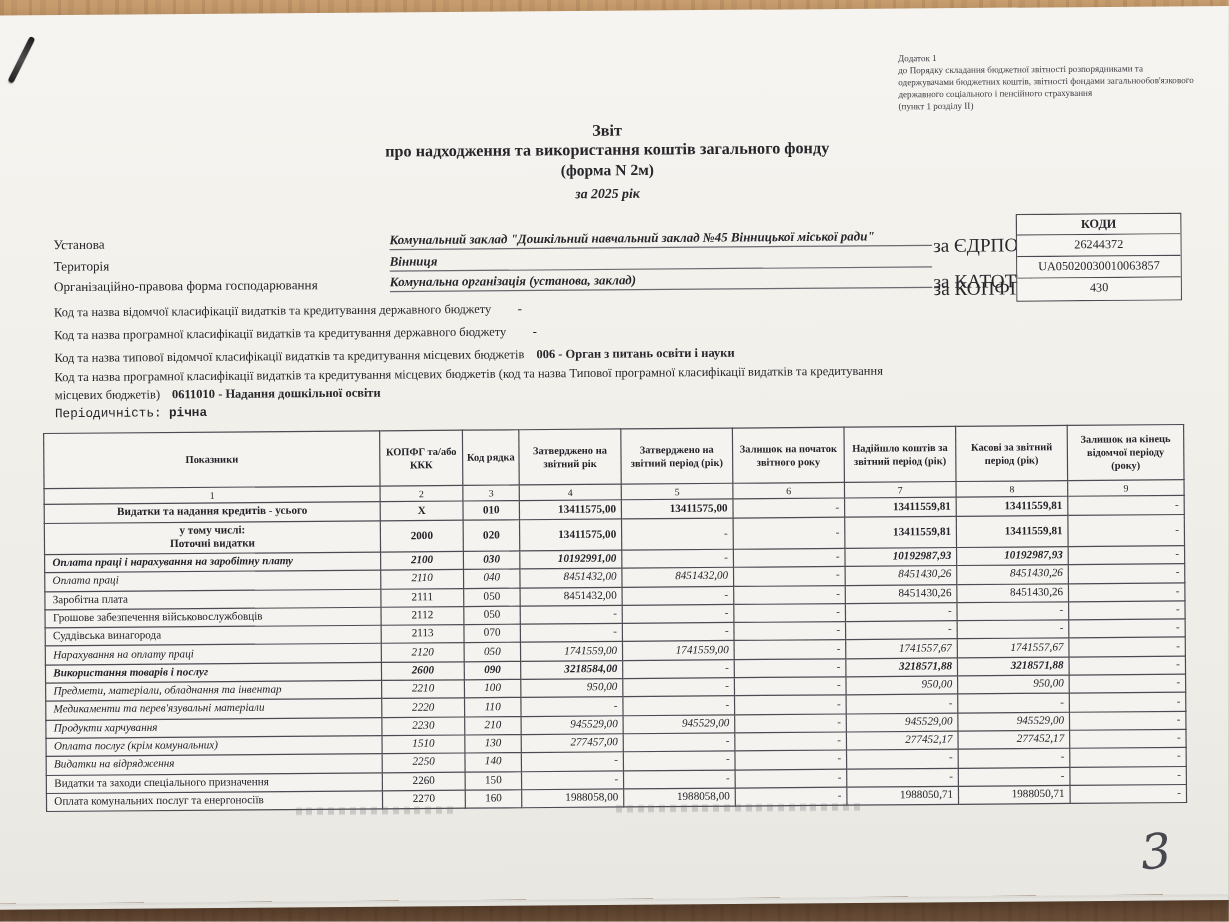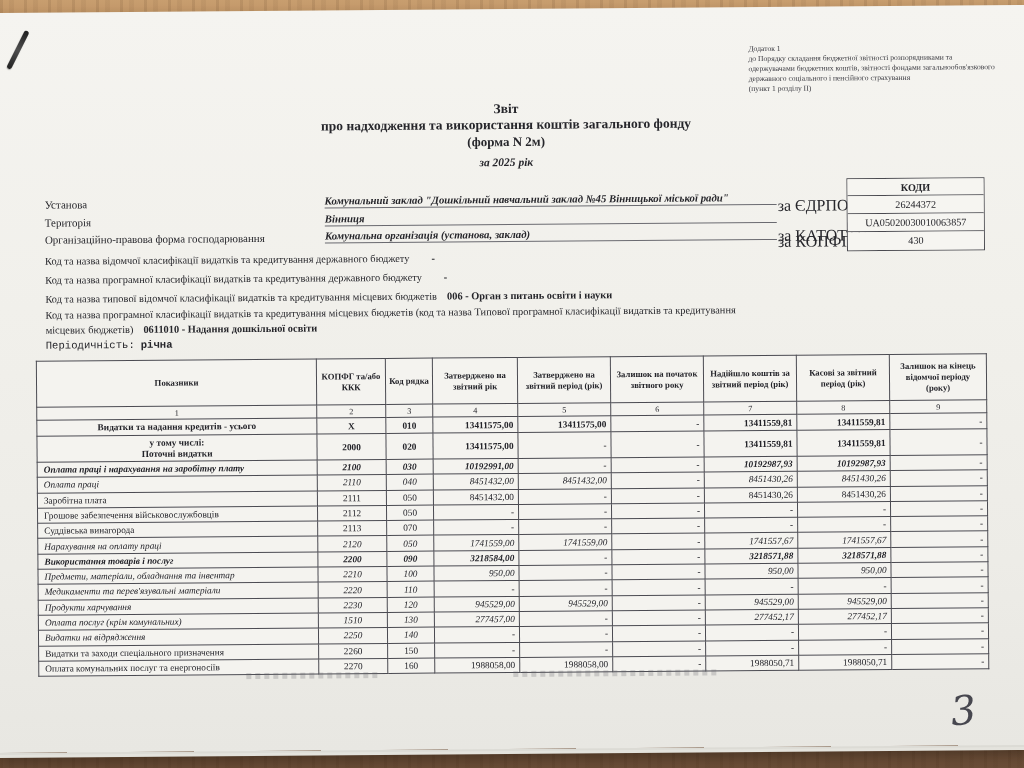--- a/index.html
+++ b/index.html
@@ -253,21 +253,21 @@
       <td class="c-code">050</td>
       <td class="c-val">1741559,00</td>
       <td class="c-val">1741559,00</td>
       <td class="c-val">-</td>
       <td class="c-val">1741557,67</td>
       <td class="c-val">1741557,67</td>
       <td class="c-val">-</td>
     </tr>
         <tr class="style-bold-italic r8">
       <td class="c-ind">Використання товарів і послуг</td>
-      <td class="c-kekv">2200</td>
+      <td class="c-kekv">2600</td>
       <td class="c-code">090</td>
       <td class="c-val">3218584,00</td>
       <td class="c-val">-</td>
       <td class="c-val">-</td>
       <td class="c-val">3218571,88</td>
       <td class="c-val">3218571,88</td>
       <td class="c-val">-</td>
     </tr>
         <tr class="style-italic r9">
       <td class="c-ind">Предмети, матеріали, обладнання та інвентар</td>
@@ -287,21 +287,21 @@
       <td class="c-val">-</td>
       <td class="c-val">-</td>
       <td class="c-val">-</td>
       <td class="c-val">-</td>
       <td class="c-val">-</td>
       <td class="c-val">-</td>
     </tr>
         <tr class="style-italic r11">
       <td class="c-ind">Продукти харчування</td>
       <td class="c-kekv">2230</td>
-      <td class="c-code">120</td>
+      <td class="c-code">210</td>
       <td class="c-val">945529,00</td>
       <td class="c-val">945529,00</td>
       <td class="c-val">-</td>
       <td class="c-val">945529,00</td>
       <td class="c-val">945529,00</td>
       <td class="c-val">-</td>
     </tr>
         <tr class="style-italic r12">
       <td class="c-ind">Оплата послуг (крім комунальних)</td>
       <td class="c-kekv">1510</td>

